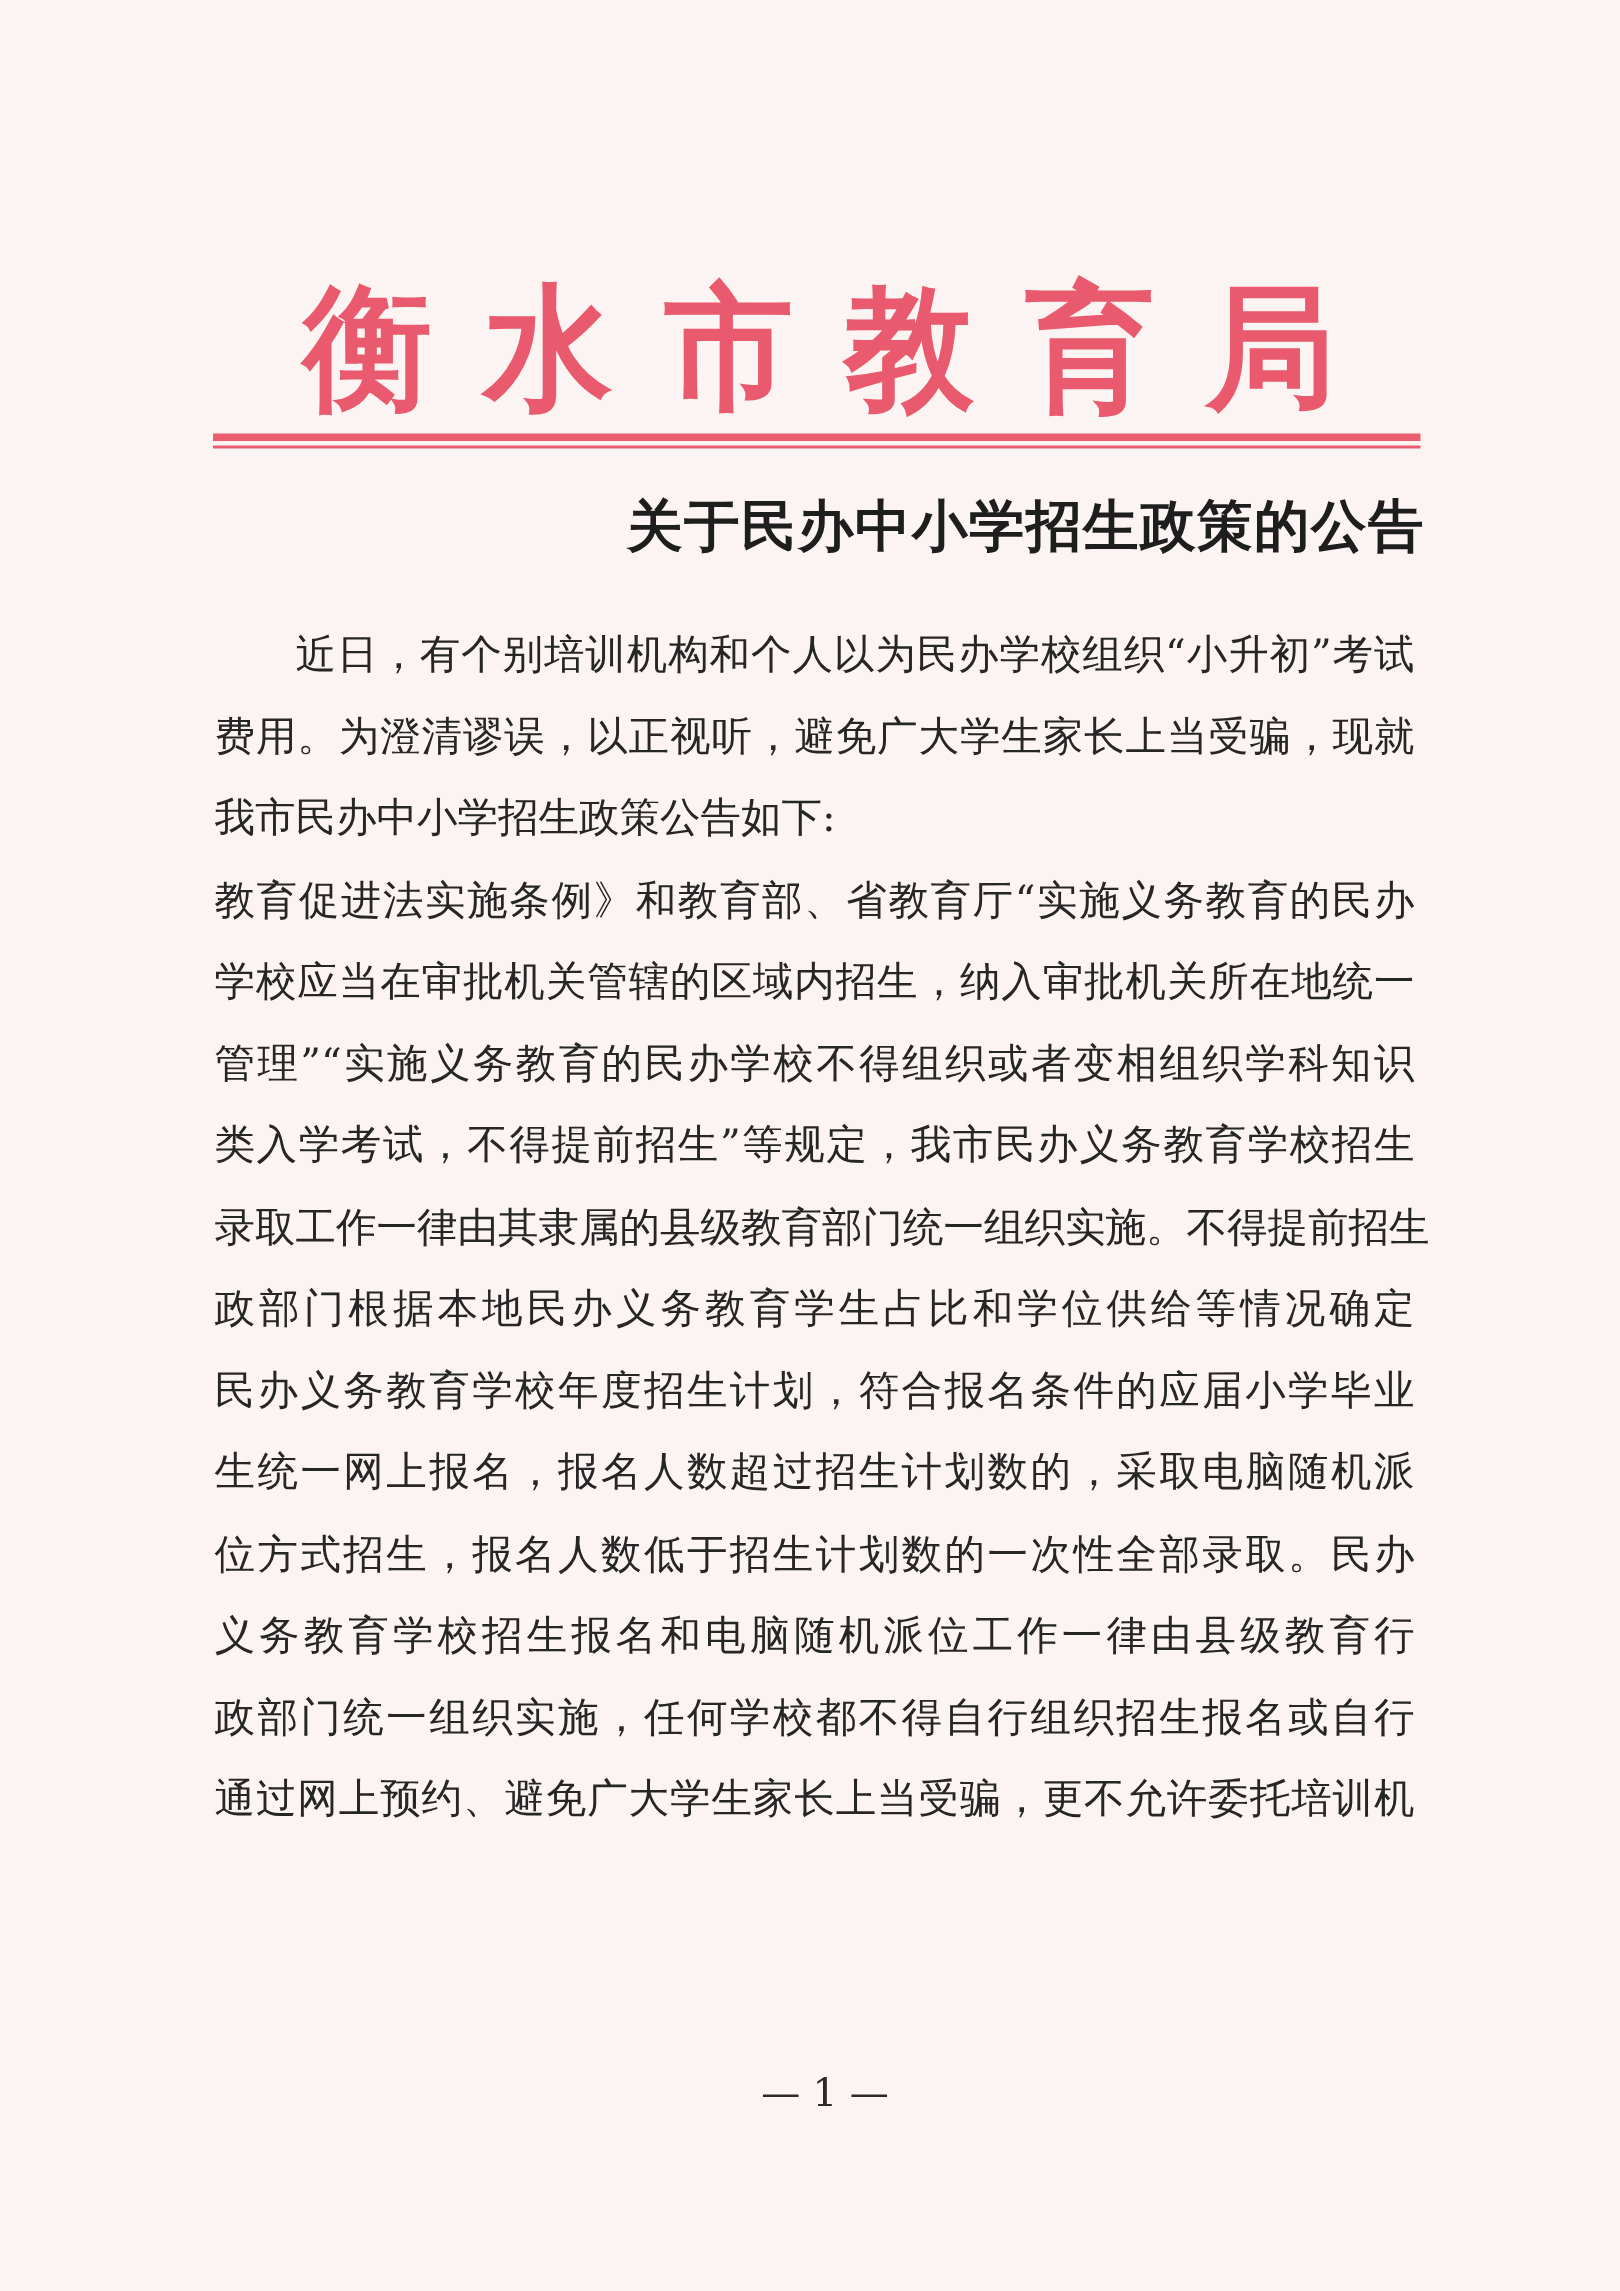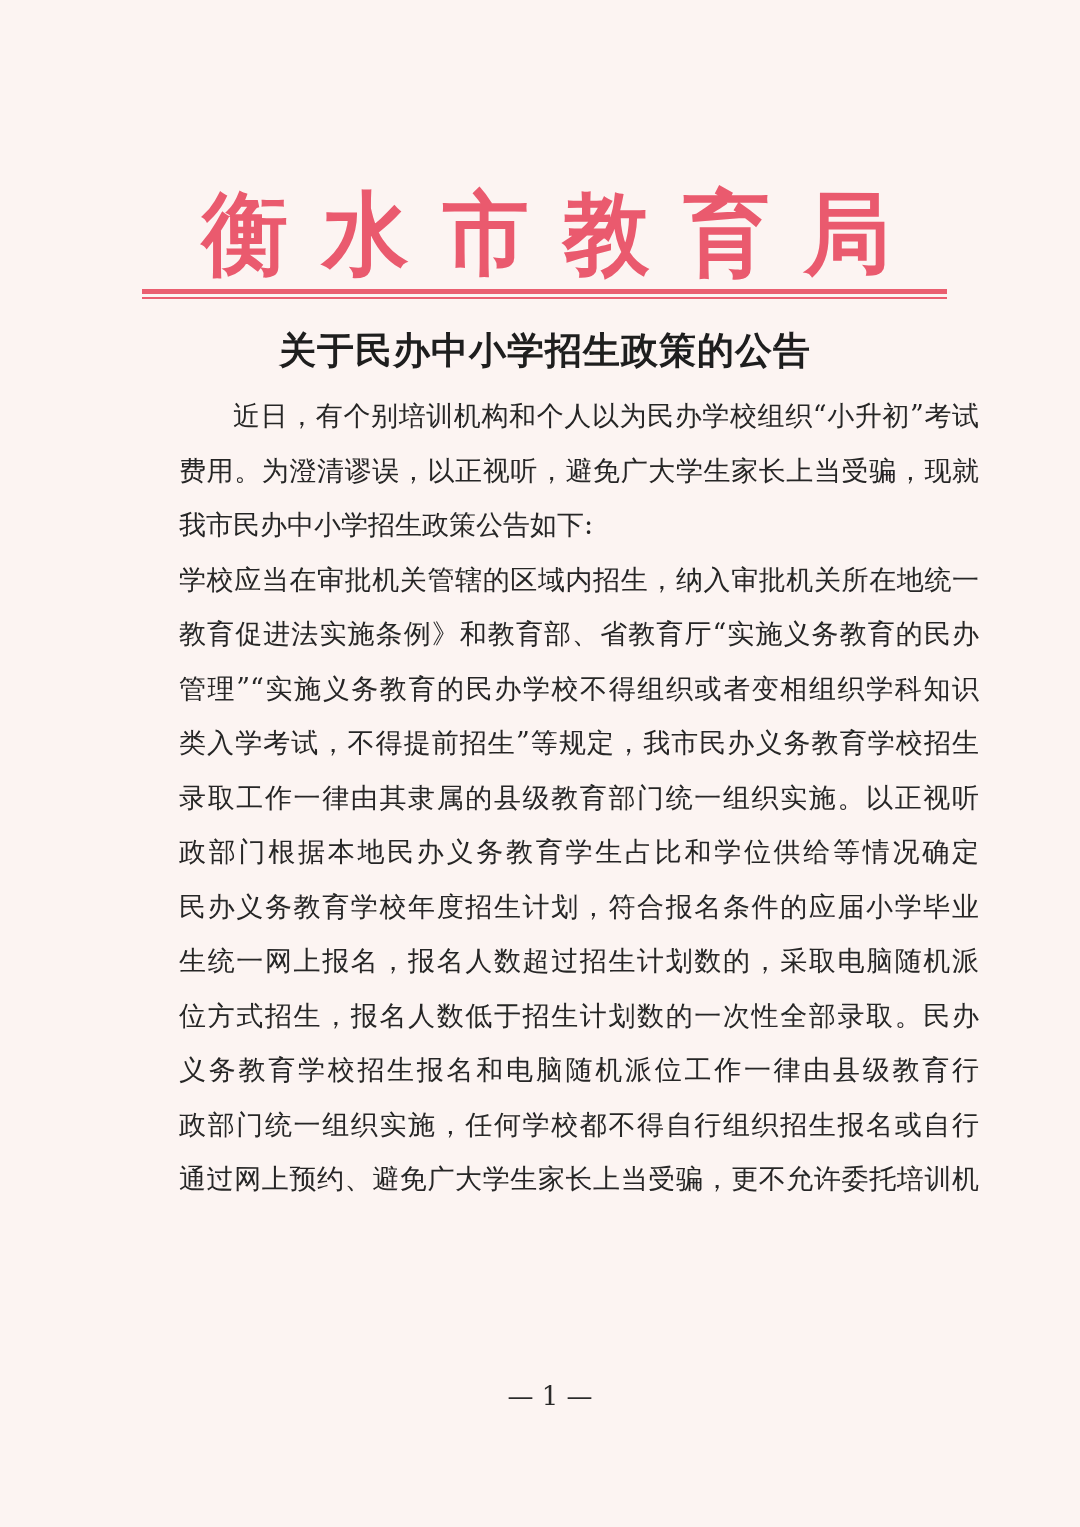--- a/index.html
+++ b/index.html
@@ -56,33 +56,32 @@
       top: 297px;
       width: 805px;
       height: 2px;
       background: #ea5e70;
     }
     .doc-title {
       position: absolute;
       left: 140px;
       top: 324px;
       width: 810px;
-      text-align: center;
+      text-align: right;
       font-size: 37px;
       font-weight: bold;
       line-height: 52px;
       color: #1e1e1e;
       letter-spacing: 1px;
     }
     .body-text {
       position: absolute;
       left: 143px;
-      top: 389px;
+      top: 410px;
       width: 800px;
-      margin-left: 36px;
     }
     .line {
       height: 54.5px;
       line-height: 54.5px;
       font-size: 27px;
       white-space: nowrap;
       text-align: justify;
       text-align-last: justify;
       color: #262626;
     }
@@ -123,25 +122,25 @@
 
   <div class="rule-thick"></div>
   <div class="rule-thin"></div>
 
   <div class="doc-title">关于民办中小学招生政策的公告</div>
 
   <div class="body-text">
     <div class="line indent">近日，有个别培训机构和个人以为民办学校组织“小升初”考试</div>
     <div class="line">费用。为澄清谬误，以正视听，避免广大学生家长上当受骗，现就</div>
     <div class="line last">我市民办中小学招生政策公告如下:</div>
+    <div class="line">教育促进法实施条例》和教育部、省教育厅“实施义务教育的民办</div>
     <div class="line">学校应当在审批机关管辖的区域内招生，纳入审批机关所在地统一</div>
-    <div class="line">教育促进法实施条例》和教育部、省教育厅“实施义务教育的民办</div>
     <div class="line">管理”“实施义务教育的民办学校不得组织或者变相组织学科知识</div>
     <div class="line">类入学考试，不得提前招生”等规定，我市民办义务教育学校招生</div>
-    <div class="line">录取工作一律由其隶属的县级教育部门统一组织实施。以正视听</div>
+    <div class="line">录取工作一律由其隶属的县级教育部门统一组织实施。不得提前招生</div>
     <div class="line">政部门根据本地民办义务教育学生占比和学位供给等情况确定</div>
     <div class="line">民办义务教育学校年度招生计划，符合报名条件的应届小学毕业</div>
     <div class="line">生统一网上报名，报名人数超过招生计划数的，采取电脑随机派</div>
     <div class="line">位方式招生，报名人数低于招生计划数的一次性全部录取。民办</div>
     <div class="line">义务教育学校招生报名和电脑随机派位工作一律由县级教育行</div>
     <div class="line">政部门统一组织实施，任何学校都不得自行组织招生报名或自行</div>
     <div class="line">通过网上预约、避免广大学生家长上当受骗，更不允许委托培训机</div>
   </div>
 
   <div class="page-number">— 1 —</div>

